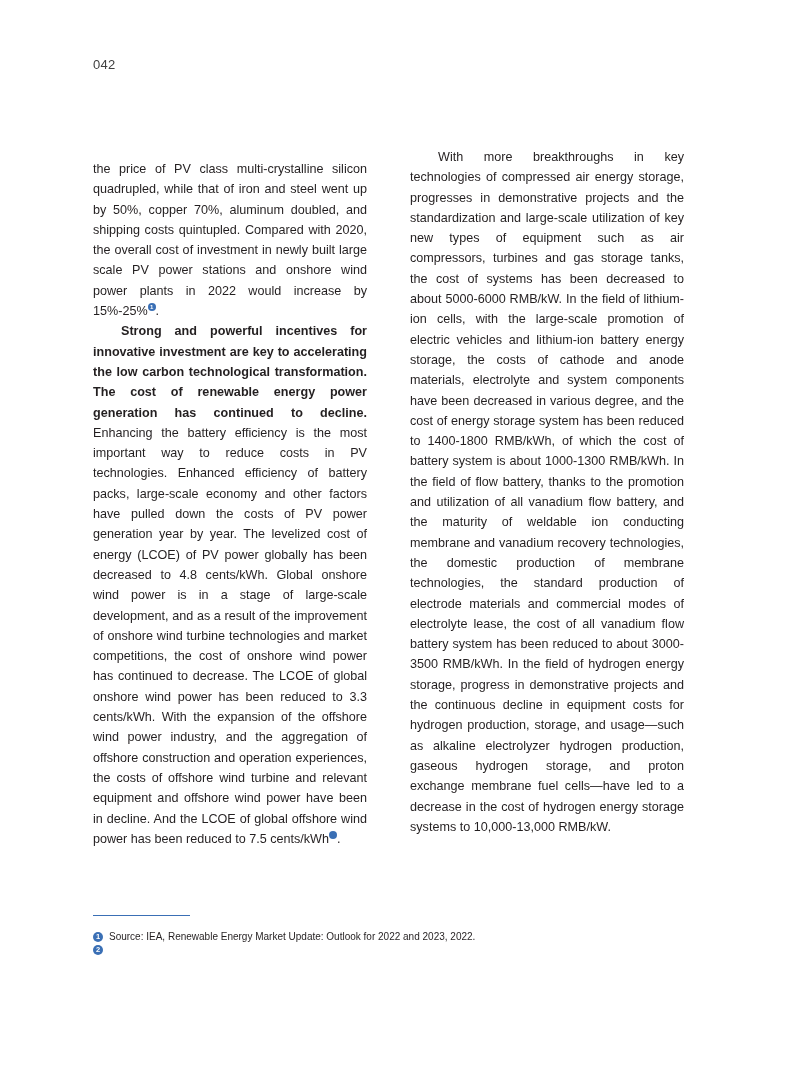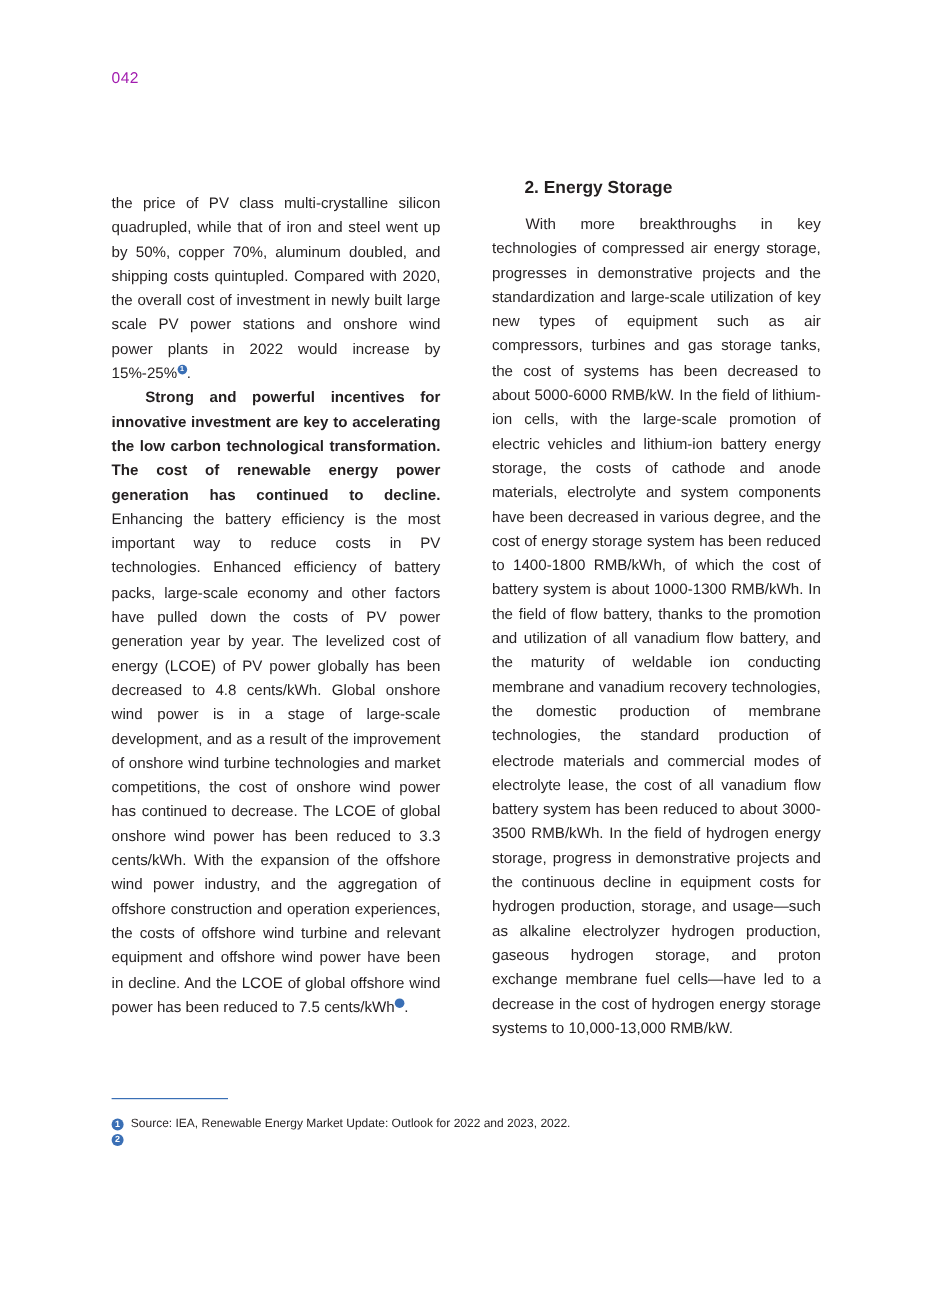--- a/index.html
+++ b/index.html
@@ -1,18 +1,18 @@
 <!DOCTYPE html>
 <html><head>
 <meta charset="utf-8">
 <style>
   html, body { margin: 0; padding: 0; background: #ffffff; }
   body { width: 793px; height: 1077px; position: relative; overflow: hidden;
          font-family: "Liberation Sans", sans-serif; color: #231f20; }
-  .page-num { position: absolute; left: 93px; top: 57px; font-size: 13px; color: #a21caf; letter-spacing: 0.3px; }
+  .page-num { position: absolute; left: 93px; top: 57px; font-size: 13px; color: #404040; letter-spacing: 0.3px; }
   .col { position: absolute; width: 274px; font-size: 12.6px; line-height: 20.3px; text-align: justify; }
   .col-left { left: 93px; top: 159px; }
   .col-right { left: 410px; top: 147px; }
   .col p { margin: 0; }
   .indent { text-indent: 28px; }
   .bold { font-weight: bold; margin-top: 24px; }
   .heading { font-size: 14.5px; margin: 0 0 10px 27px; line-height: 20px; }
   sup.fn { display: inline-block; width: 8px; height: 8px; border-radius: 50%; background: #3a6fb5;
            color: #fff; font-size: 6px; line-height: 8px; text-align: center; vertical-align: 6px; font-weight: bold; }
   .fn-rule { position: absolute; left: 93px; top: 915px; width: 97px; height: 1px; background: #3a6fb5; }
@@ -25,21 +25,20 @@
 <body>
 
 <div class="page-num">042</div>
 
 <div class="col col-left">
   <p><span>the price of PV class multi-crystalline silicon quadrupled, while that of iron and steel went up by 50%, copper 70%, aluminum doubled, and shipping costs quintupled. Compared with 2020, the overall cost of investment in newly built large scale PV power stations and onshore wind power plants in 2022 would increase by 15%-25%</span><sup class="fn">1</sup><span>.</span></p>
   <p class="indent"><span class="bold">Strong and powerful incentives for innovative investment are key to accelerating the low carbon technological transformation. The cost of renewable energy power generation has continued to decline.</span><span> Enhancing the battery efficiency is the most important way to reduce costs in PV technologies. Enhanced efficiency of battery packs, large-scale economy and other factors have pulled down the costs of PV power generation year by year. The levelized cost of energy (LCOE) of PV power globally has been decreased to 4.8 cents/kWh. Global onshore wind power is in a stage of large-scale development, and as a result of the improvement of onshore wind turbine technologies and market competitions, the cost of onshore wind power has continued to decrease. The LCOE of global onshore wind power has been reduced to 3.3 cents/kWh. With the expansion of the offshore wind power industry, and the aggregation of offshore construction and operation experiences, the costs of offshore wind turbine and relevant equipment and offshore wind power have been in decline. And the LCOE of global offshore wind power has been reduced to 7.5 cents/kWh</span><sup class="fn">2</sup><span>.</span></p>
 </div>
 
 <div class="col col-right">
-  <h2 class="heading">2. Energy Storage</h2>
   <p class="indent">With more breakthroughs in key technologies of compressed air energy storage, progresses in demonstrative projects and the standardization and large-scale utilization of key new types of equipment such as air compressors, turbines and gas storage tanks, the cost of systems has been decreased to about 5000-6000 RMB/kW. In the field of lithium-ion cells, with the large-scale promotion of electric vehicles and lithium-ion battery energy storage, the costs of cathode and anode materials, electrolyte and system components have been decreased in various degree, and the cost of energy storage system has been reduced to 1400-1800 RMB/kWh, of which the cost of battery system is about 1000-1300 RMB/kWh. In the field of flow battery, thanks to the promotion and utilization of all vanadium flow battery, and the maturity of weldable ion conducting membrane and vanadium recovery technologies, the domestic production of membrane technologies, the standard production of electrode materials and commercial modes of electrolyte lease, the cost of all vanadium flow battery system has been reduced to about 3000-3500 RMB/kWh. In the field of hydrogen energy storage, progress in demonstrative projects and the continuous decline in equipment costs for hydrogen production, storage, and usage—such as alkaline electrolyzer hydrogen production, gaseous hydrogen storage, and proton exchange membrane fuel cells—have led to a decrease in the cost of hydrogen energy storage systems to 10,000-13,000 RMB/kW.</p>
 </div>
 
 <div class="fn-rule"></div>
 
 <div class="footnotes">
   <div class="fn-item">
     <span class="fn-badge">1</span>
     <span>Source: IEA, Renewable Energy Market Update: Outlook for 2022 and 2023, 2022.</span>
   </div>

